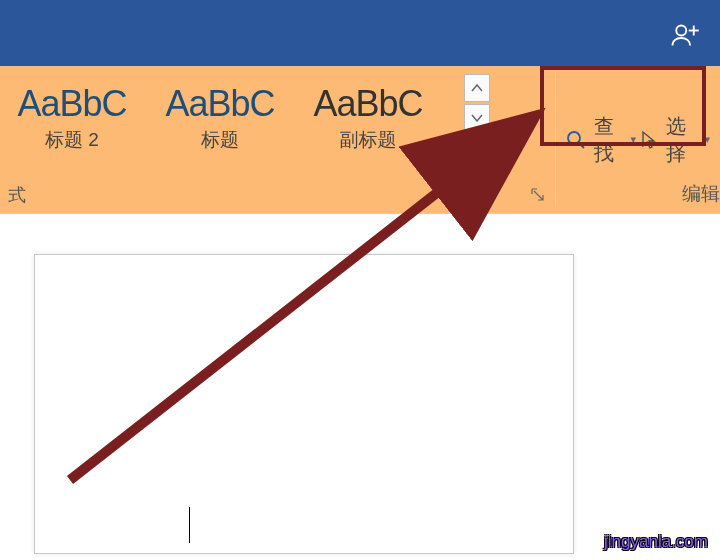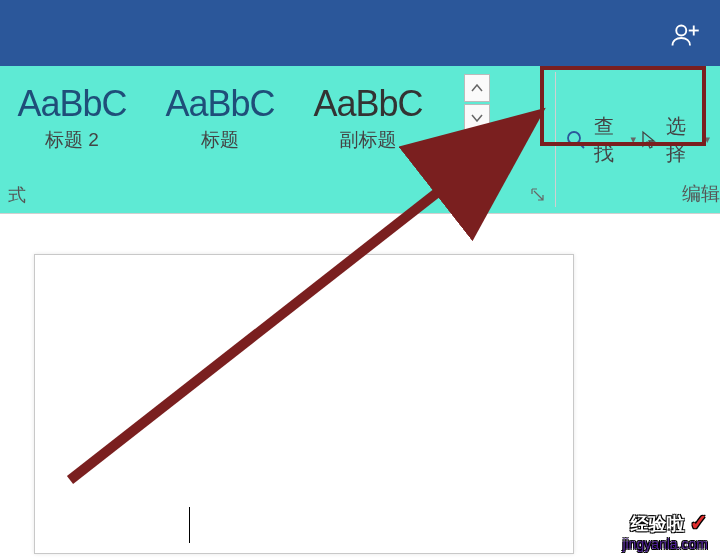--- a/index.html
+++ b/index.html
@@ -17,21 +17,21 @@
     position: relative;
   }
   .share-icon {
     position: absolute;
     right: 20px;
     top: 18px;
     color: #fff;
   }
   .ribbon {
     height: 148px;
-    background: #5eead4;
+    background: #fdba74;
     border-bottom: 1px solid #d0d0d0;
     display: flex;
     position: relative;
   }
   .styles-group {
     flex: 1;
     display: flex;
     flex-direction: column;
     position: relative;
     padding-left: 12px;
@@ -172,22 +172,22 @@
     text-align: right;
   }
   .wm-top {
     font-size: 18px;
     font-weight: bold;
     color: #fff;
     text-shadow: -1px -1px 0 #000, 1px -1px 0 #000, -1px 1px 0 #000, 1px 1px 0 #000;
   }
   .wm-top .check { color: #e03030; font-size: 22px; }
   .wm-bottom {
-    font-size: 14px;
-    color: #4c1d95;
+    font-size: 17px;
+    color: #8b5cf6;
     text-shadow: -1px -1px 0 #000, 1px -1px 0 #000, -1px 1px 0 #000, 1px 1px 0 #000;
   }
 </style>
 </head>
 <body>
 
 <div class="titlebar">
   <div class="share-icon">
     <svg width="30" height="30" viewBox="0 0 24 24" fill="none" stroke="#fff" stroke-width="1.5">
       <circle cx="9" cy="10" r="4"></circle>
@@ -275,18 +275,14 @@
 <svg class="arrow-svg" width="720" height="560">
   <defs>
     <marker id="ah" markerWidth="14" markerHeight="12" refX="12" refY="6" orient="auto">
       <path d="M0 0 L14 6 L0 12 Z" fill="#7a1f1f"></path>
     </marker>
   </defs>
   <line x1="70" y1="480" x2="530" y2="120" stroke="#7a1f1f" stroke-width="10" marker-end="url(#ah)"></line>
 </svg>
 
 <div class="watermark">
-  <div class="wm-top">
-    <span>经验啦</span>
-    <span class="check">✓</span>
-  </div>
   <div class="wm-bottom">jingyanla.com</div>
 </div>
 
 </body></html>

